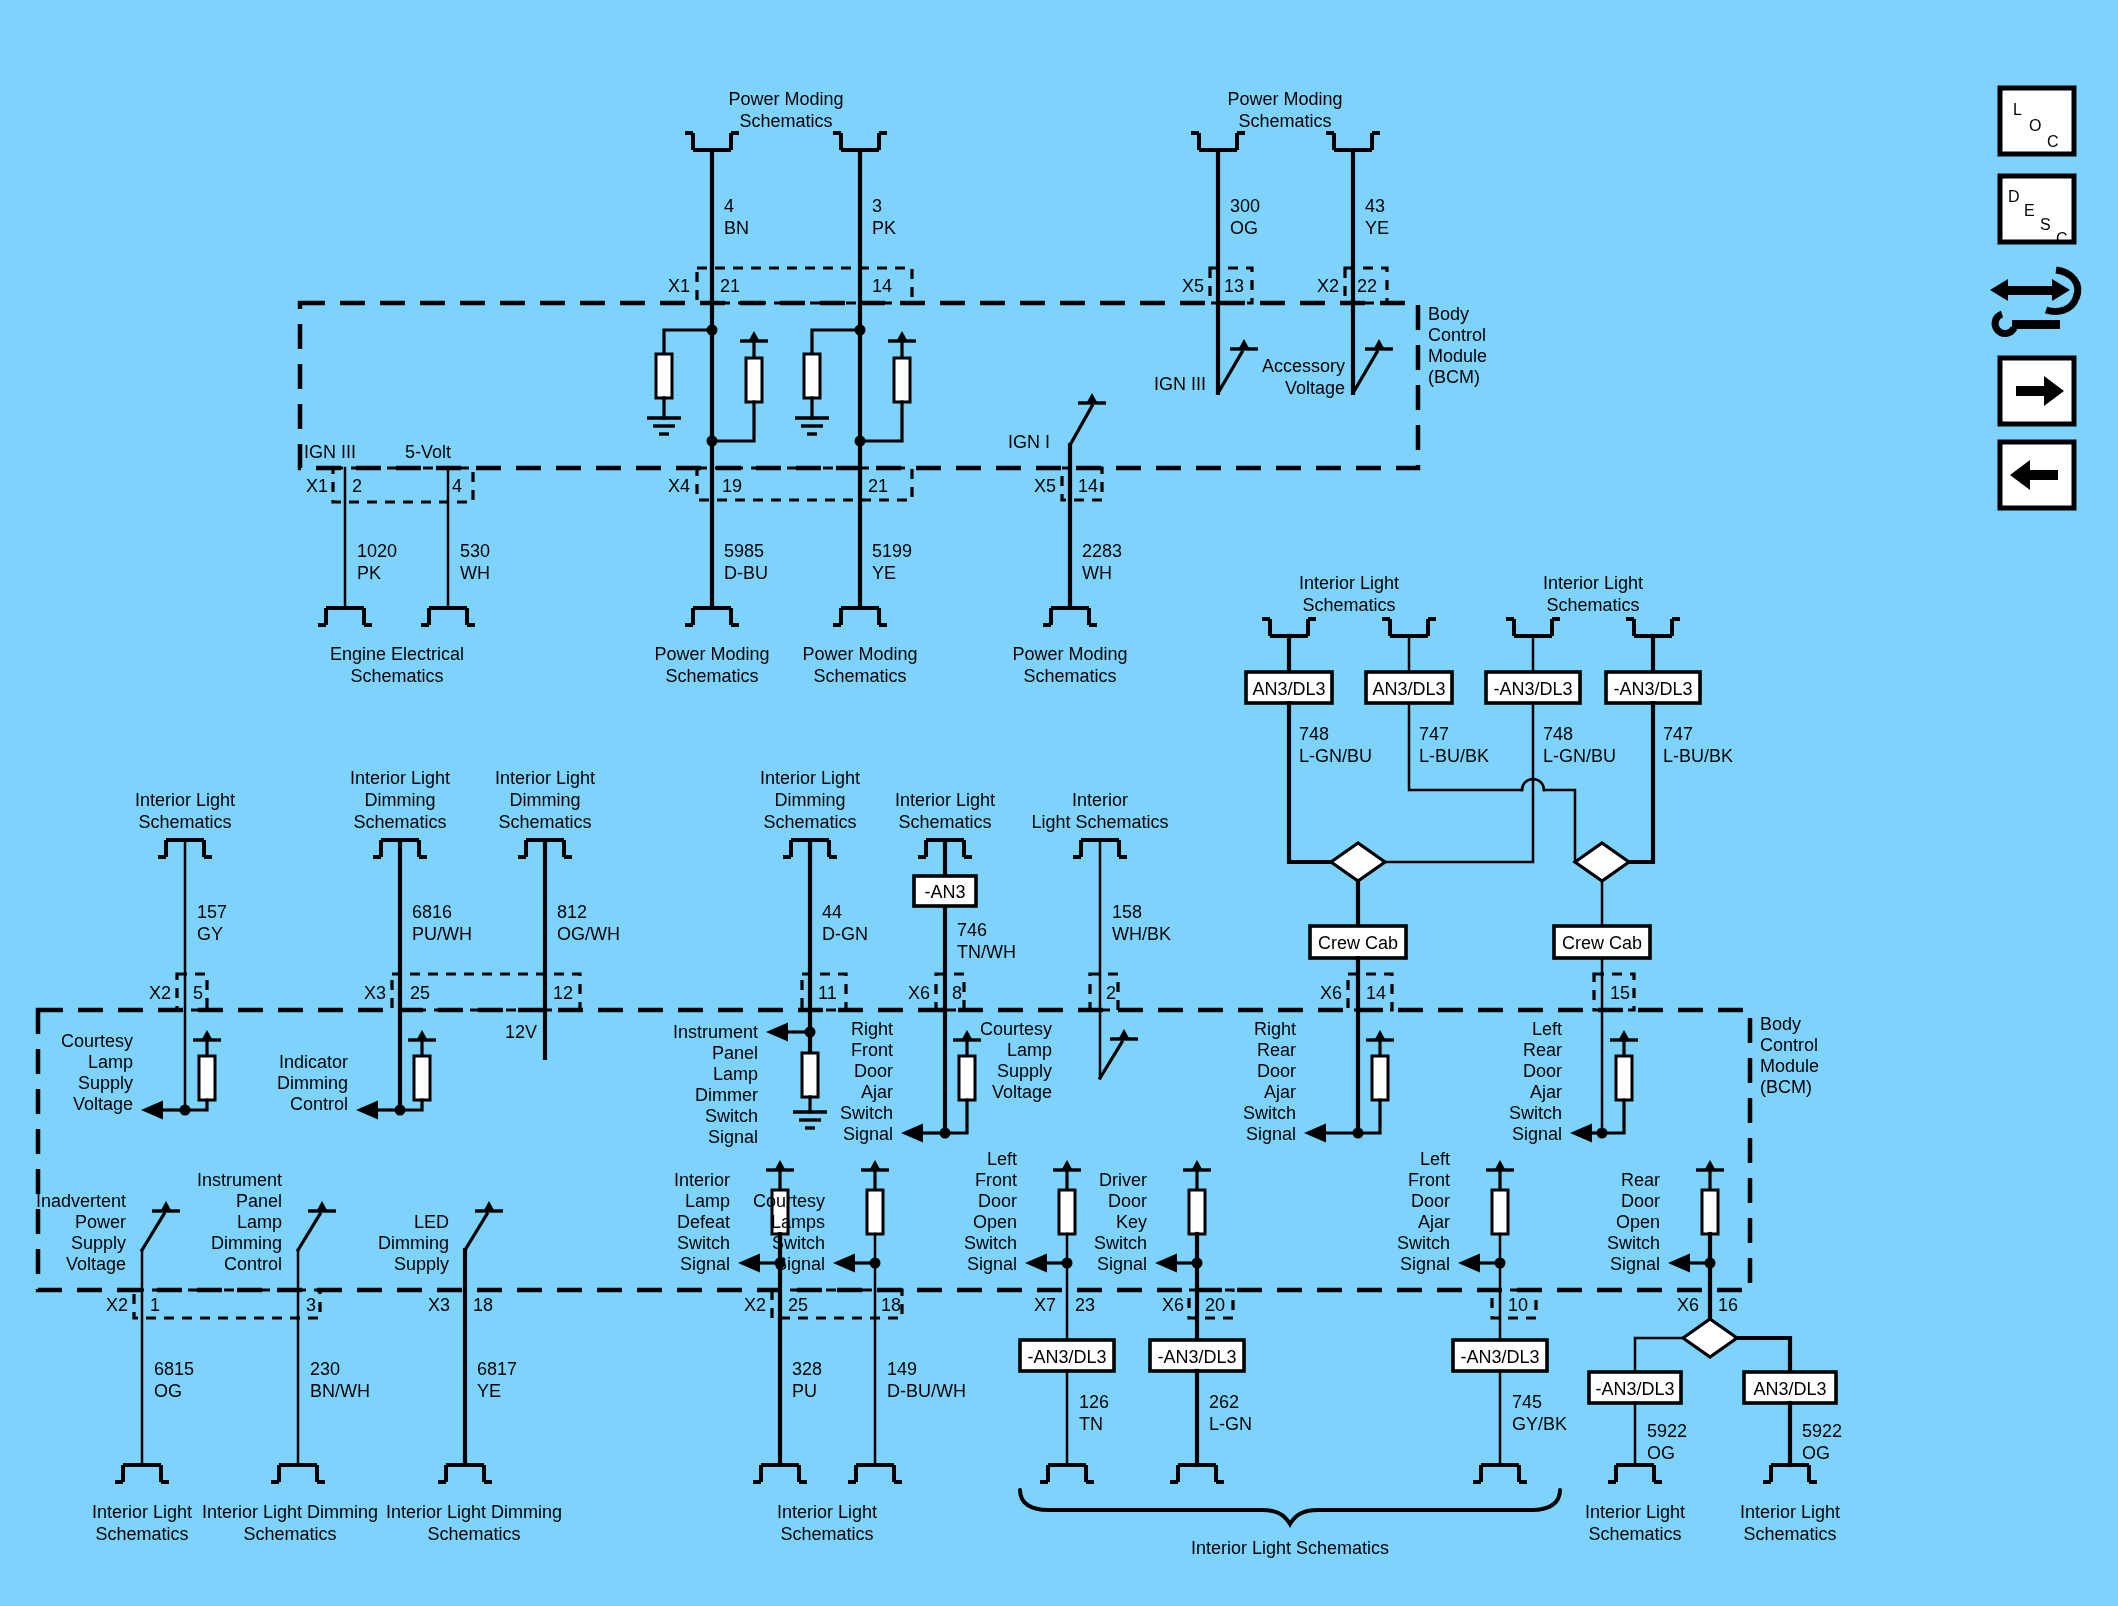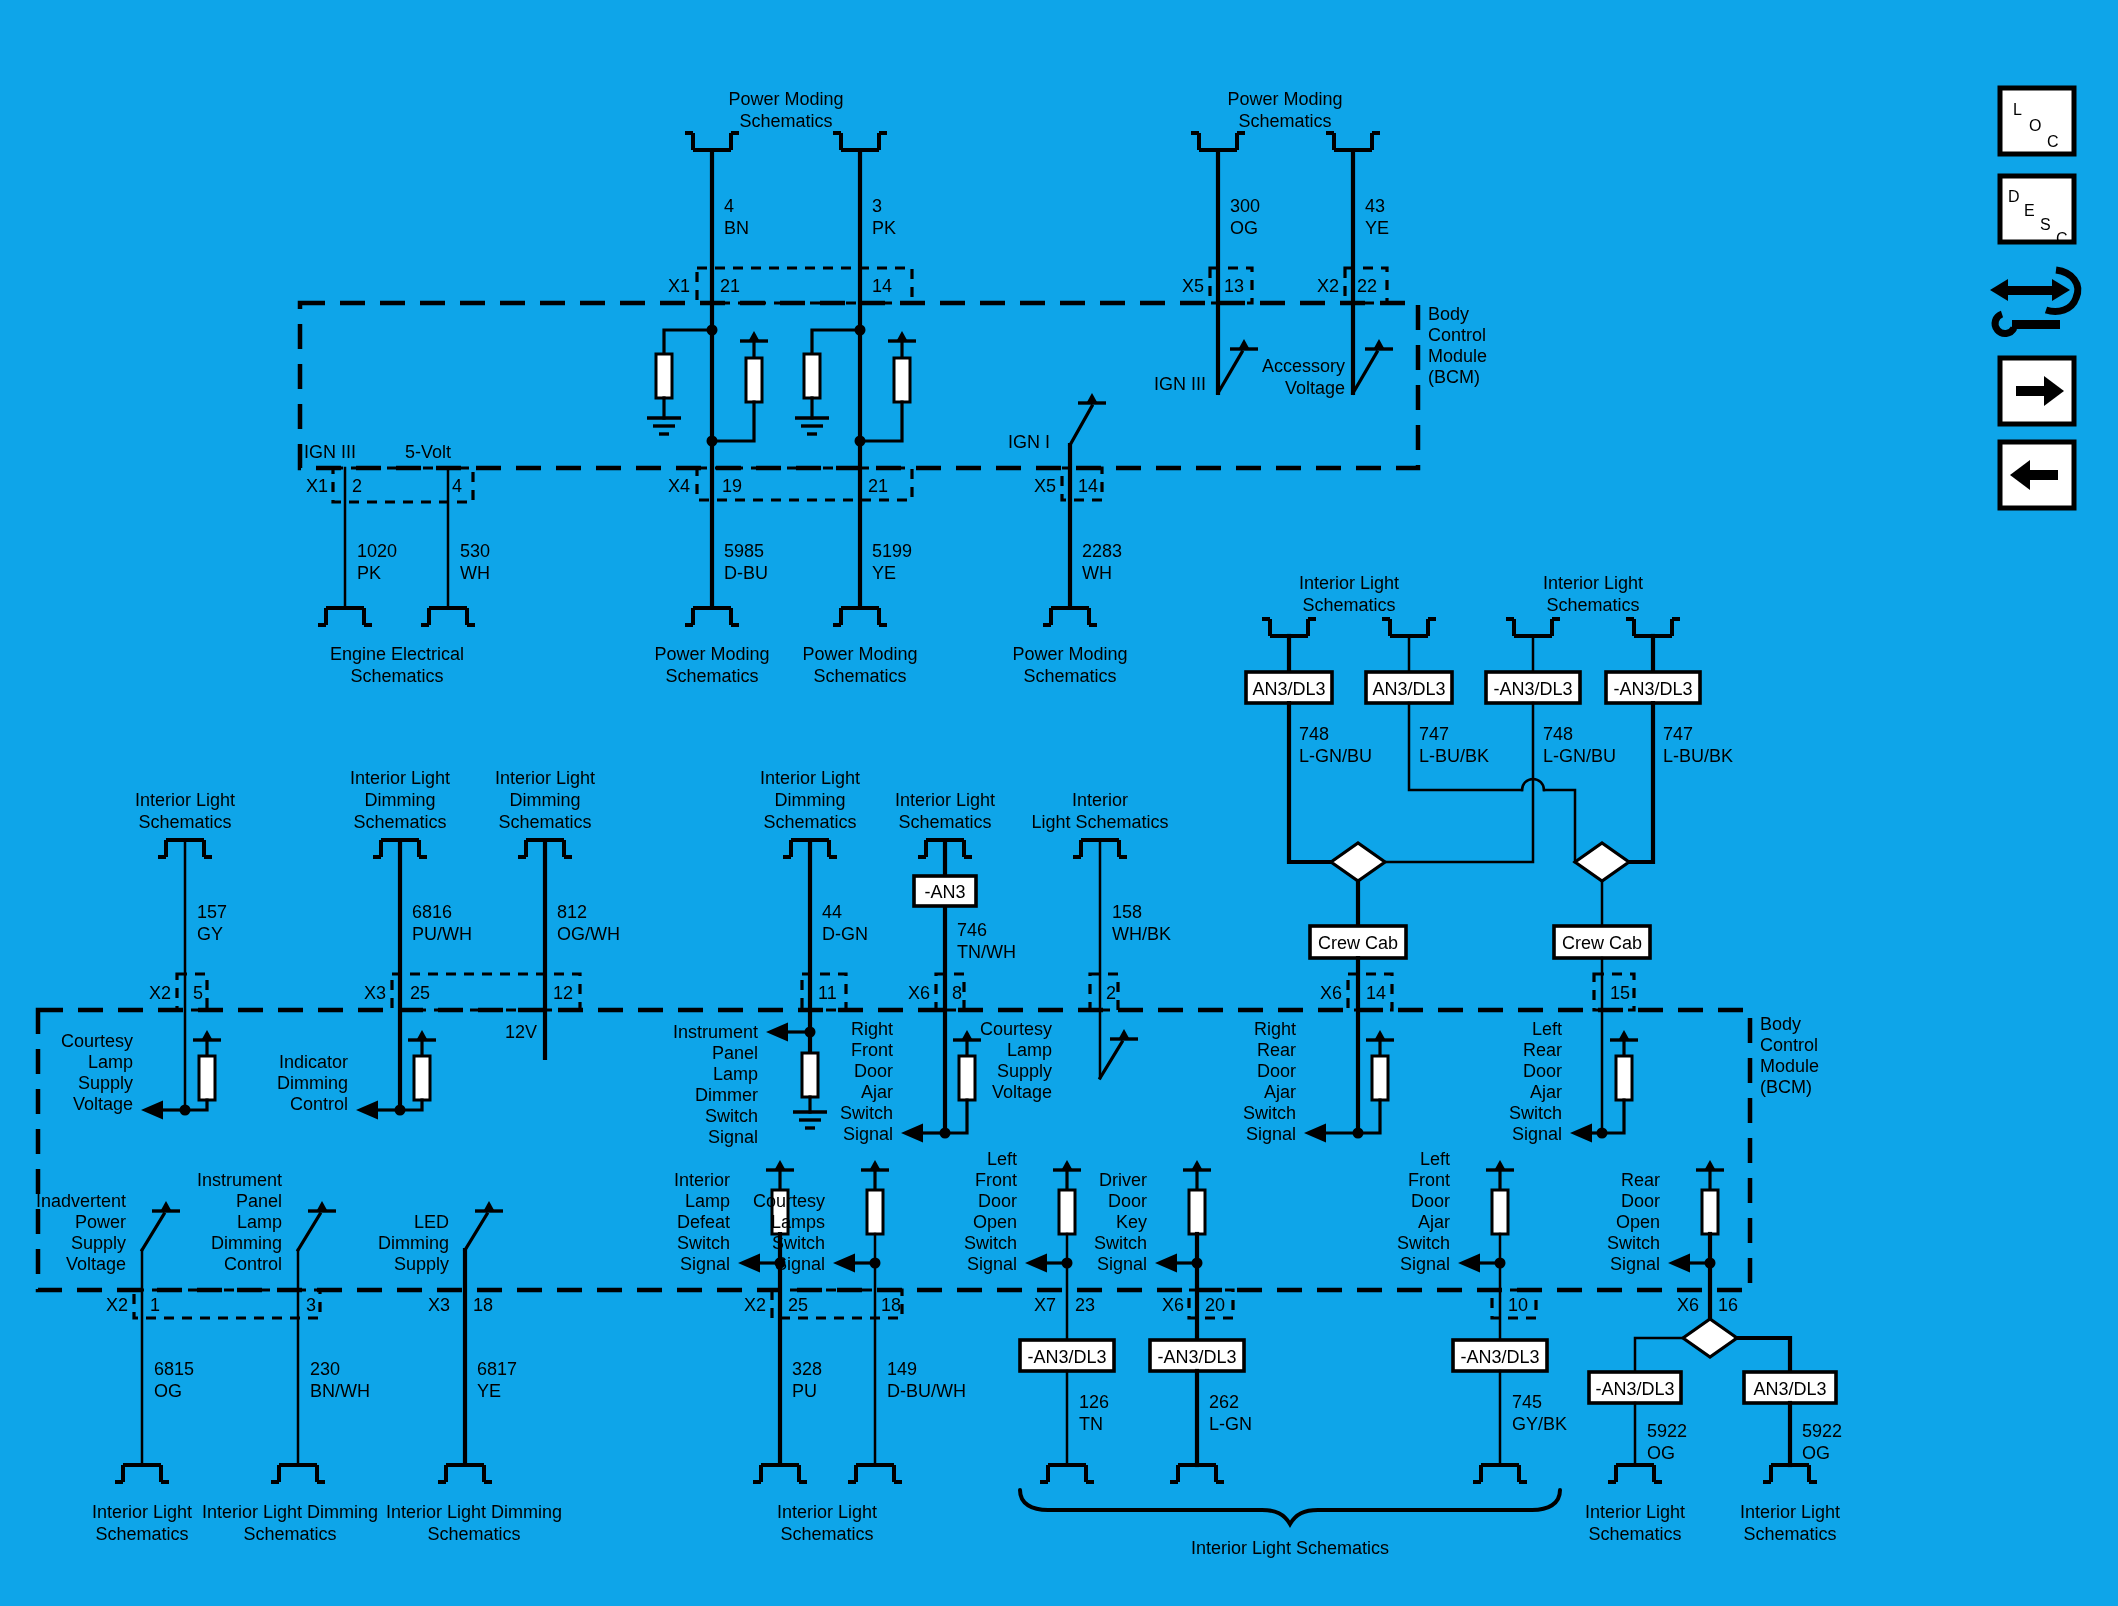--- a/index.html
+++ b/index.html
@@ -1,16 +1,16 @@
 <!DOCTYPE html>
 <html><head>
 <meta charset="utf-8">
 <style>
   html,body{margin:0;padding:0;background:#fff;}
-  .stage{width:2118px;height:1606px;background:#0ea5e9;position:relative;font-family:"Liberation Sans",sans-serif;}
+  .stage{width:2118px;height:1606px;background:#7dd3fc;position:relative;font-family:"Liberation Sans",sans-serif;}
   svg{display:block;}
   .t{font-family:"Liberation Sans",sans-serif;font-size:18px;fill:#000;}
   .ts{font-size:16px;}
   .tm{text-anchor:middle;}
   .te{text-anchor:end;}
   .w2{stroke:#000;stroke-width:2.5;fill:none;stroke-linecap:square;}
   .w3{stroke:#000;stroke-width:3.2;fill:none;stroke-linecap:square;}
   .w4{stroke:#000;stroke-width:4.2;fill:none;stroke-linecap:square;}
   .bdr{stroke:#000;stroke-width:4.5;fill:none;stroke-dasharray:25 15;}
   .pinr{stroke:#000;stroke-width:3.2;fill:none;stroke-dasharray:10 8;}

